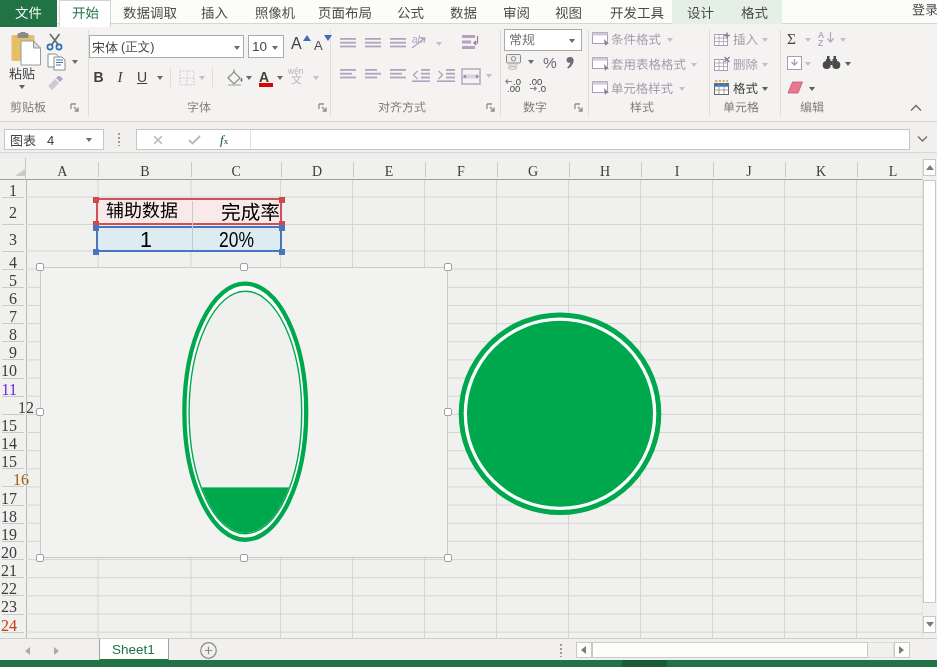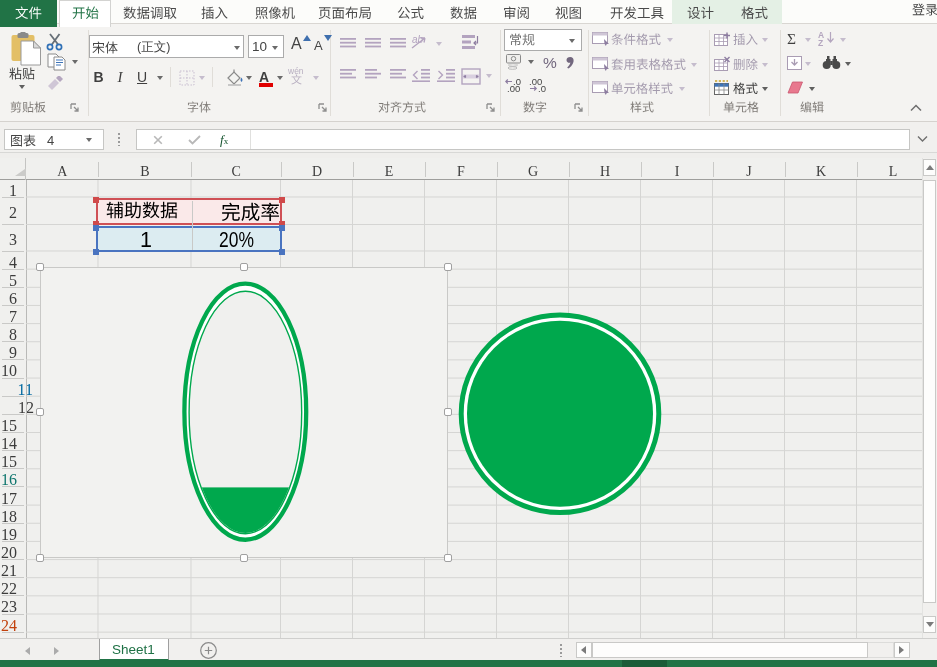--- a/index.html
+++ b/index.html
@@ -214,21 +214,21 @@
     <svg style="position:absolute;left:70px;top:76px" width="9" height="9" viewBox="0 0 9 9">
       <path d="M1 1 L1 6 M1 1 L6 1" stroke="#8e8e8e" stroke-width="1.3" fill="none"></path>
       <path d="M4 4 L8 8 M8 4.5 L8 8 L4.5 8" stroke="#8e8e8e" stroke-width="1.3" fill="none"></path>
     </svg>
     <div class="abs" style="left:89px;top:7.5px;width:155px;height:23px;background:#fff;border:1px solid #ababab"></div>
     <div style="position:absolute;left:92px;top:12px;display:flex;align-items:center">
       <svg width="26" height="13" viewBox="0 0 2000 1000" fill="#444444" style="display:block">
         <use href="#u5B8B" x="0"></use>
         <use href="#u4F53" x="1000"></use>
       </svg>
-      <span style="font:12.5px 'Liberation Sans';color:#444;margin-left:19px">(正文)</span>
+      <span style="font:12.5px 'Liberation Sans';color:#444;margin-left:3px">(正文)</span>
     </div>
     <div style="position:absolute;left:234px;top:18.5px;width:0;height:0;border-left:3.5px solid transparent;border-right:3.5px solid transparent;border-top:4px solid #6a6a6a"></div>
     <div class="abs" style="left:247.5px;top:7.5px;width:36px;height:23px;background:#fff;border:1px solid #ababab"></div>
     <div style="position:absolute;left:252px;top:11.5px;font:normal 13.5px 'Liberation Sans',sans-serif;color:#444;white-space:nowrap;">10</div>
     <div style="position:absolute;left:272px;top:18.5px;width:0;height:0;border-left:3.5px solid transparent;border-right:3.5px solid transparent;border-top:4px solid #6a6a6a"></div>
     <div style="position:absolute;left:291px;top:8px;font:normal 16px 'Liberation Sans',sans-serif;color:#444;white-space:nowrap;">A</div>
     <svg class="abs" style="left:303px;top:8px" width="8" height="6" viewBox="0 0 8 6">
       <path d="M0 6 L4 0 L8 6" fill="#3f6fae"></path>
     </svg>
     <div style="position:absolute;left:314px;top:11px;font:normal 13px 'Liberation Sans',sans-serif;color:#444;white-space:nowrap;">A</div>
@@ -582,31 +582,31 @@
     <div style="position:absolute;left:0;top:129.79999999999995px;width:17px;height:18.149999999999977px;font:16px 'Liberation Serif',serif;color:#3c3c3c;text-align:right;display:flex;align-items:center;justify-content:flex-end;transform:translateY(1.5px)">6</div>
     <div class="abs" style="left:2px;top:146.94999999999993px;width:22px;height:1px;background:#c9c9c7"></div>
     <div style="position:absolute;left:0;top:147.94999999999993px;width:17px;height:18.149999999999977px;font:16px 'Liberation Serif',serif;color:#3c3c3c;text-align:right;display:flex;align-items:center;justify-content:flex-end;transform:translateY(1.5px)">7</div>
     <div class="abs" style="left:2px;top:165.0999999999999px;width:22px;height:1px;background:#c9c9c7"></div>
     <div style="position:absolute;left:0;top:166.0999999999999px;width:17px;height:18.149999999999977px;font:16px 'Liberation Serif',serif;color:#3c3c3c;text-align:right;display:flex;align-items:center;justify-content:flex-end;transform:translateY(1.5px)">8</div>
     <div class="abs" style="left:2px;top:183.2499999999999px;width:22px;height:1px;background:#c9c9c7"></div>
     <div style="position:absolute;left:0;top:184.2499999999999px;width:17px;height:18.149999999999977px;font:16px 'Liberation Serif',serif;color:#3c3c3c;text-align:right;display:flex;align-items:center;justify-content:flex-end;transform:translateY(1.5px)">9</div>
     <div class="abs" style="left:2px;top:201.39999999999986px;width:22px;height:1px;background:#c9c9c7"></div>
     <div style="position:absolute;left:0;top:202.39999999999986px;width:17px;height:18.149999999999977px;font:16px 'Liberation Serif',serif;color:#3c3c3c;text-align:right;display:flex;align-items:center;justify-content:flex-end;transform:translateY(1.5px)">10</div>
     <div class="abs" style="left:2px;top:219.54999999999984px;width:22px;height:1px;background:#c9c9c7"></div>
-    <div style="position:absolute;left:16px;top:220.54999999999984px;width:17px;height:18.149999999999977px;font:16px 'Liberation Serif',serif;color:#0369a1;text-align:right;display:flex;align-items:center;justify-content:flex-end;transform:translateY(1.5px)">11</div>
+    <div style="position:absolute;left:0;top:220.54999999999984px;width:17px;height:18.149999999999977px;font:16px 'Liberation Serif',serif;color:#6d28d9;text-align:right;display:flex;align-items:center;justify-content:flex-end;transform:translateY(1.5px)">11</div>
     <div class="abs" style="left:2px;top:237.69999999999982px;width:22px;height:1px;background:#c9c9c7"></div>
     <div style="position:absolute;left:17px;top:238.69999999999982px;width:17px;height:18.149999999999977px;font:16px 'Liberation Serif',serif;color:#3c3c3c;text-align:right;display:flex;align-items:center;justify-content:flex-end;transform:translateY(1.5px)">12</div>
     <div class="abs" style="left:2px;top:255.8499999999998px;width:22px;height:1px;background:#c9c9c7"></div>
     <div style="position:absolute;left:0;top:256.8499999999998px;width:17px;height:18.149999999999977px;font:16px 'Liberation Serif',serif;color:#3c3c3c;text-align:right;display:flex;align-items:center;justify-content:flex-end;transform:translateY(1.5px)">15</div>
     <div class="abs" style="left:2px;top:273.9999999999998px;width:22px;height:1px;background:#c9c9c7"></div>
     <div style="position:absolute;left:0;top:274.9999999999998px;width:17px;height:18.149999999999977px;font:16px 'Liberation Serif',serif;color:#3c3c3c;text-align:right;display:flex;align-items:center;justify-content:flex-end;transform:translateY(1.5px)">14</div>
     <div class="abs" style="left:2px;top:292.14999999999975px;width:22px;height:1px;background:#c9c9c7"></div>
     <div style="position:absolute;left:0;top:293.14999999999975px;width:17px;height:18.149999999999977px;font:16px 'Liberation Serif',serif;color:#3c3c3c;text-align:right;display:flex;align-items:center;justify-content:flex-end;transform:translateY(1.5px)">15</div>
     <div class="abs" style="left:2px;top:310.2999999999997px;width:22px;height:1px;background:#c9c9c7"></div>
-    <div style="position:absolute;left:0;top:311.2999999999997px;width:17px;height:18.149999999999977px;font:16px 'Liberation Serif',serif;color:#0f766e;text-align:right;display:flex;align-items:center;justify-content:flex-end;transform:translateY(1.5px)">16</div>
+    <div style="position:absolute;left:12px;top:311.2999999999997px;width:17px;height:18.149999999999977px;font:16px 'Liberation Serif',serif;color:#a16207;text-align:right;display:flex;align-items:center;justify-content:flex-end;transform:translateY(1.5px)">16</div>
     <div class="abs" style="left:2px;top:328.4499999999997px;width:22px;height:1px;background:#c9c9c7"></div>
     <div style="position:absolute;left:0;top:329.4499999999997px;width:17px;height:18.149999999999977px;font:16px 'Liberation Serif',serif;color:#3c3c3c;text-align:right;display:flex;align-items:center;justify-content:flex-end;transform:translateY(1.5px)">17</div>
     <div class="abs" style="left:2px;top:346.5999999999997px;width:22px;height:1px;background:#c9c9c7"></div>
     <div style="position:absolute;left:0;top:347.5999999999997px;width:17px;height:18.149999999999977px;font:16px 'Liberation Serif',serif;color:#3c3c3c;text-align:right;display:flex;align-items:center;justify-content:flex-end;transform:translateY(1.5px)">18</div>
     <div class="abs" style="left:2px;top:364.74999999999966px;width:22px;height:1px;background:#c9c9c7"></div>
     <div style="position:absolute;left:0;top:365.74999999999966px;width:17px;height:18.149999999999977px;font:16px 'Liberation Serif',serif;color:#3c3c3c;text-align:right;display:flex;align-items:center;justify-content:flex-end;transform:translateY(1.5px)">19</div>
     <div class="abs" style="left:2px;top:382.89999999999964px;width:22px;height:1px;background:#c9c9c7"></div>
     <div style="position:absolute;left:0;top:383.89999999999964px;width:17px;height:18.149999999999977px;font:16px 'Liberation Serif',serif;color:#3c3c3c;text-align:right;display:flex;align-items:center;justify-content:flex-end;transform:translateY(1.5px)">20</div>
     <div class="abs" style="left:2px;top:401.0499999999996px;width:22px;height:1px;background:#c9c9c7"></div>
     <div style="position:absolute;left:0;top:402.0499999999996px;width:17px;height:18.149999999999977px;font:16px 'Liberation Serif',serif;color:#3c3c3c;text-align:center;display:flex;align-items:center;justify-content:flex-end;transform:translateY(1.5px)">21</div>

